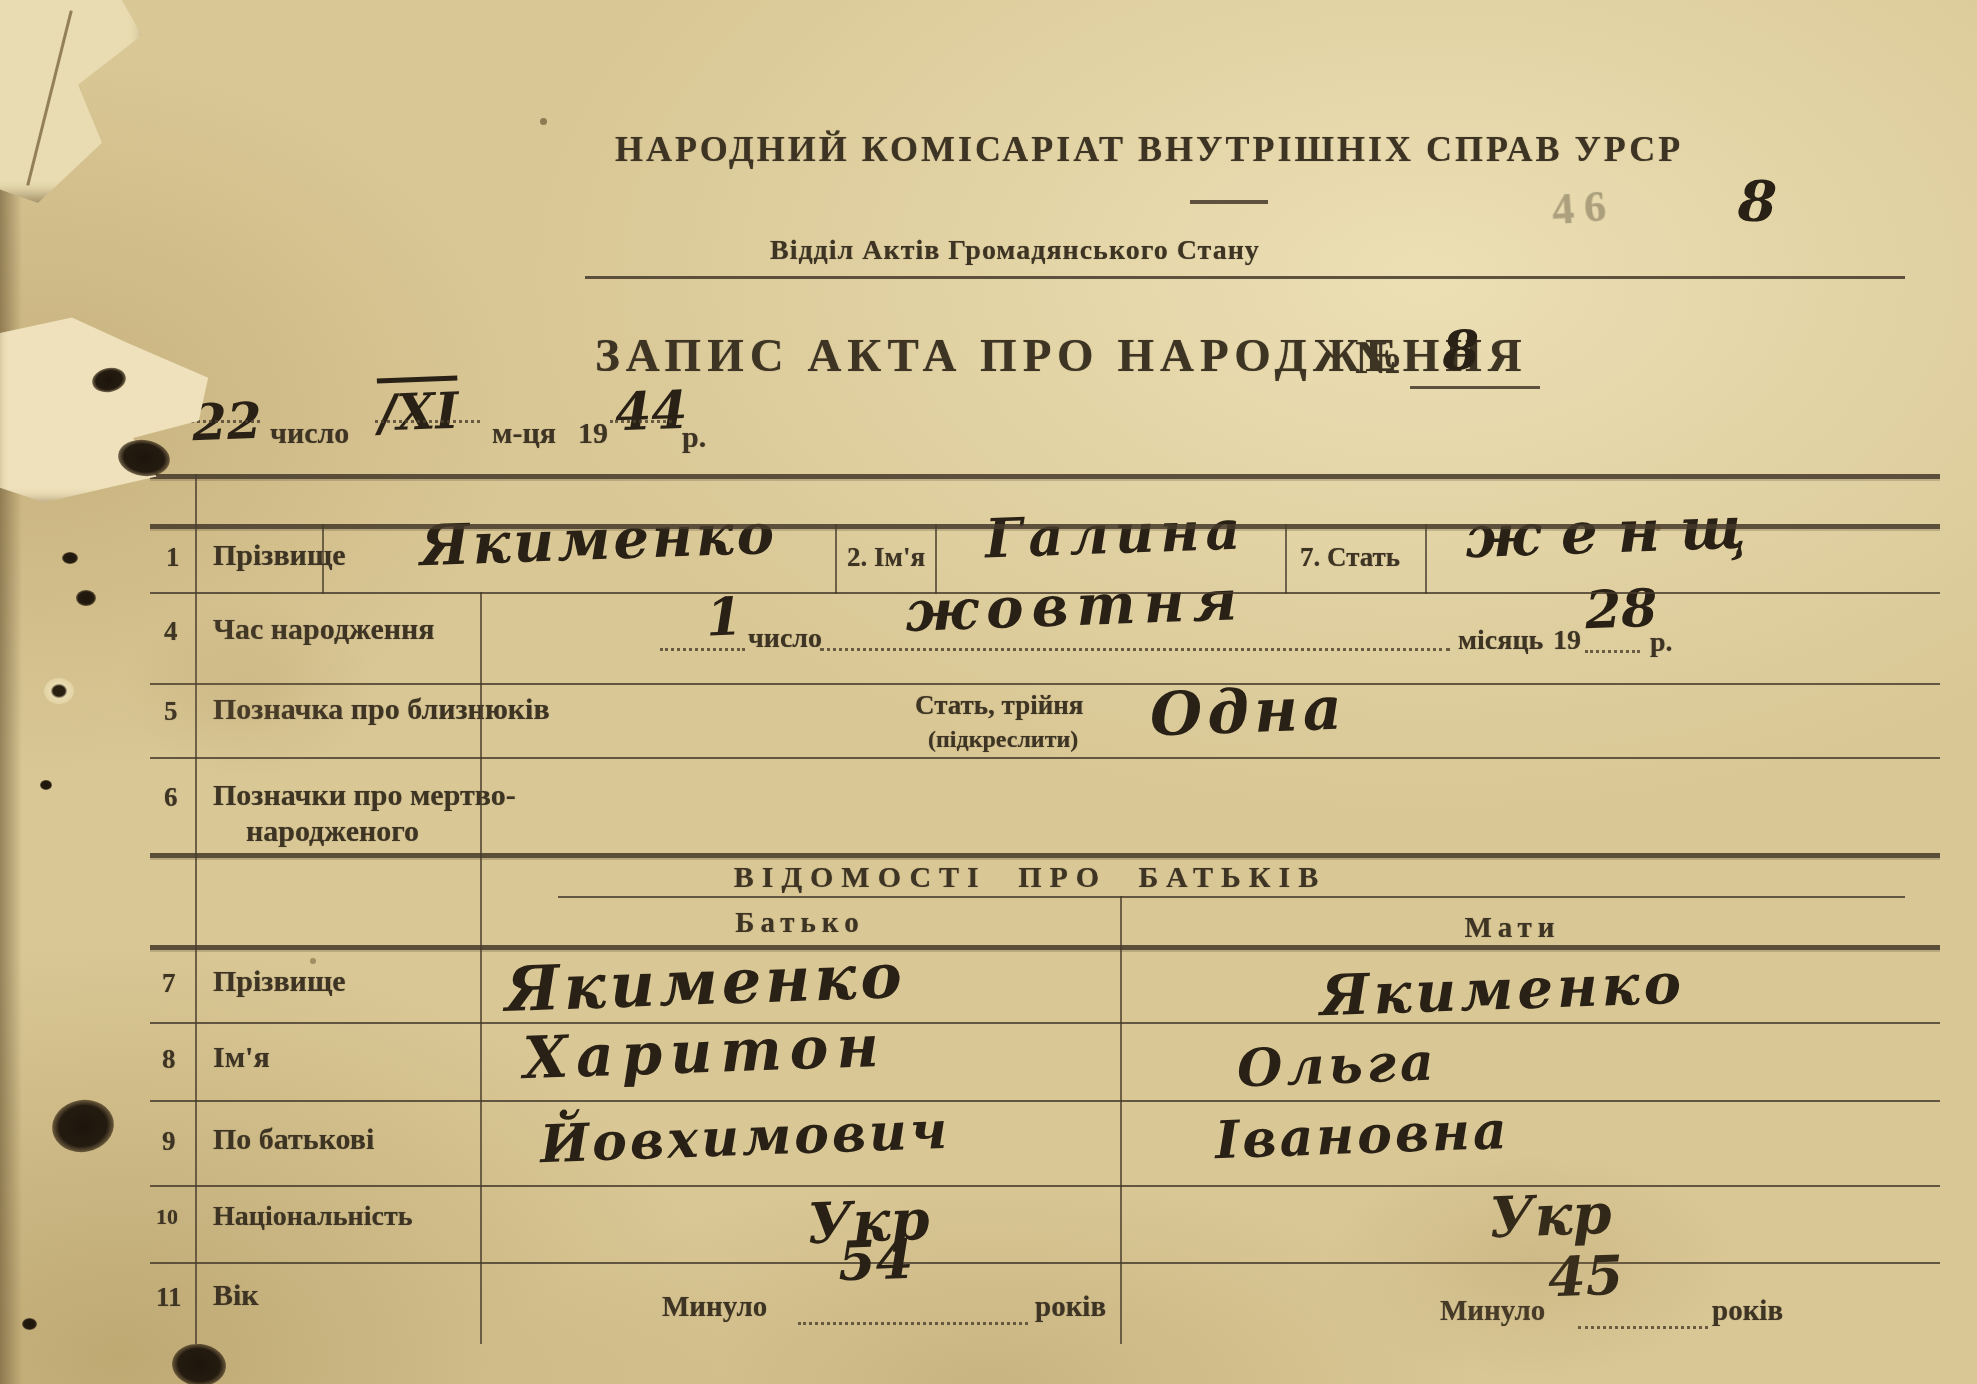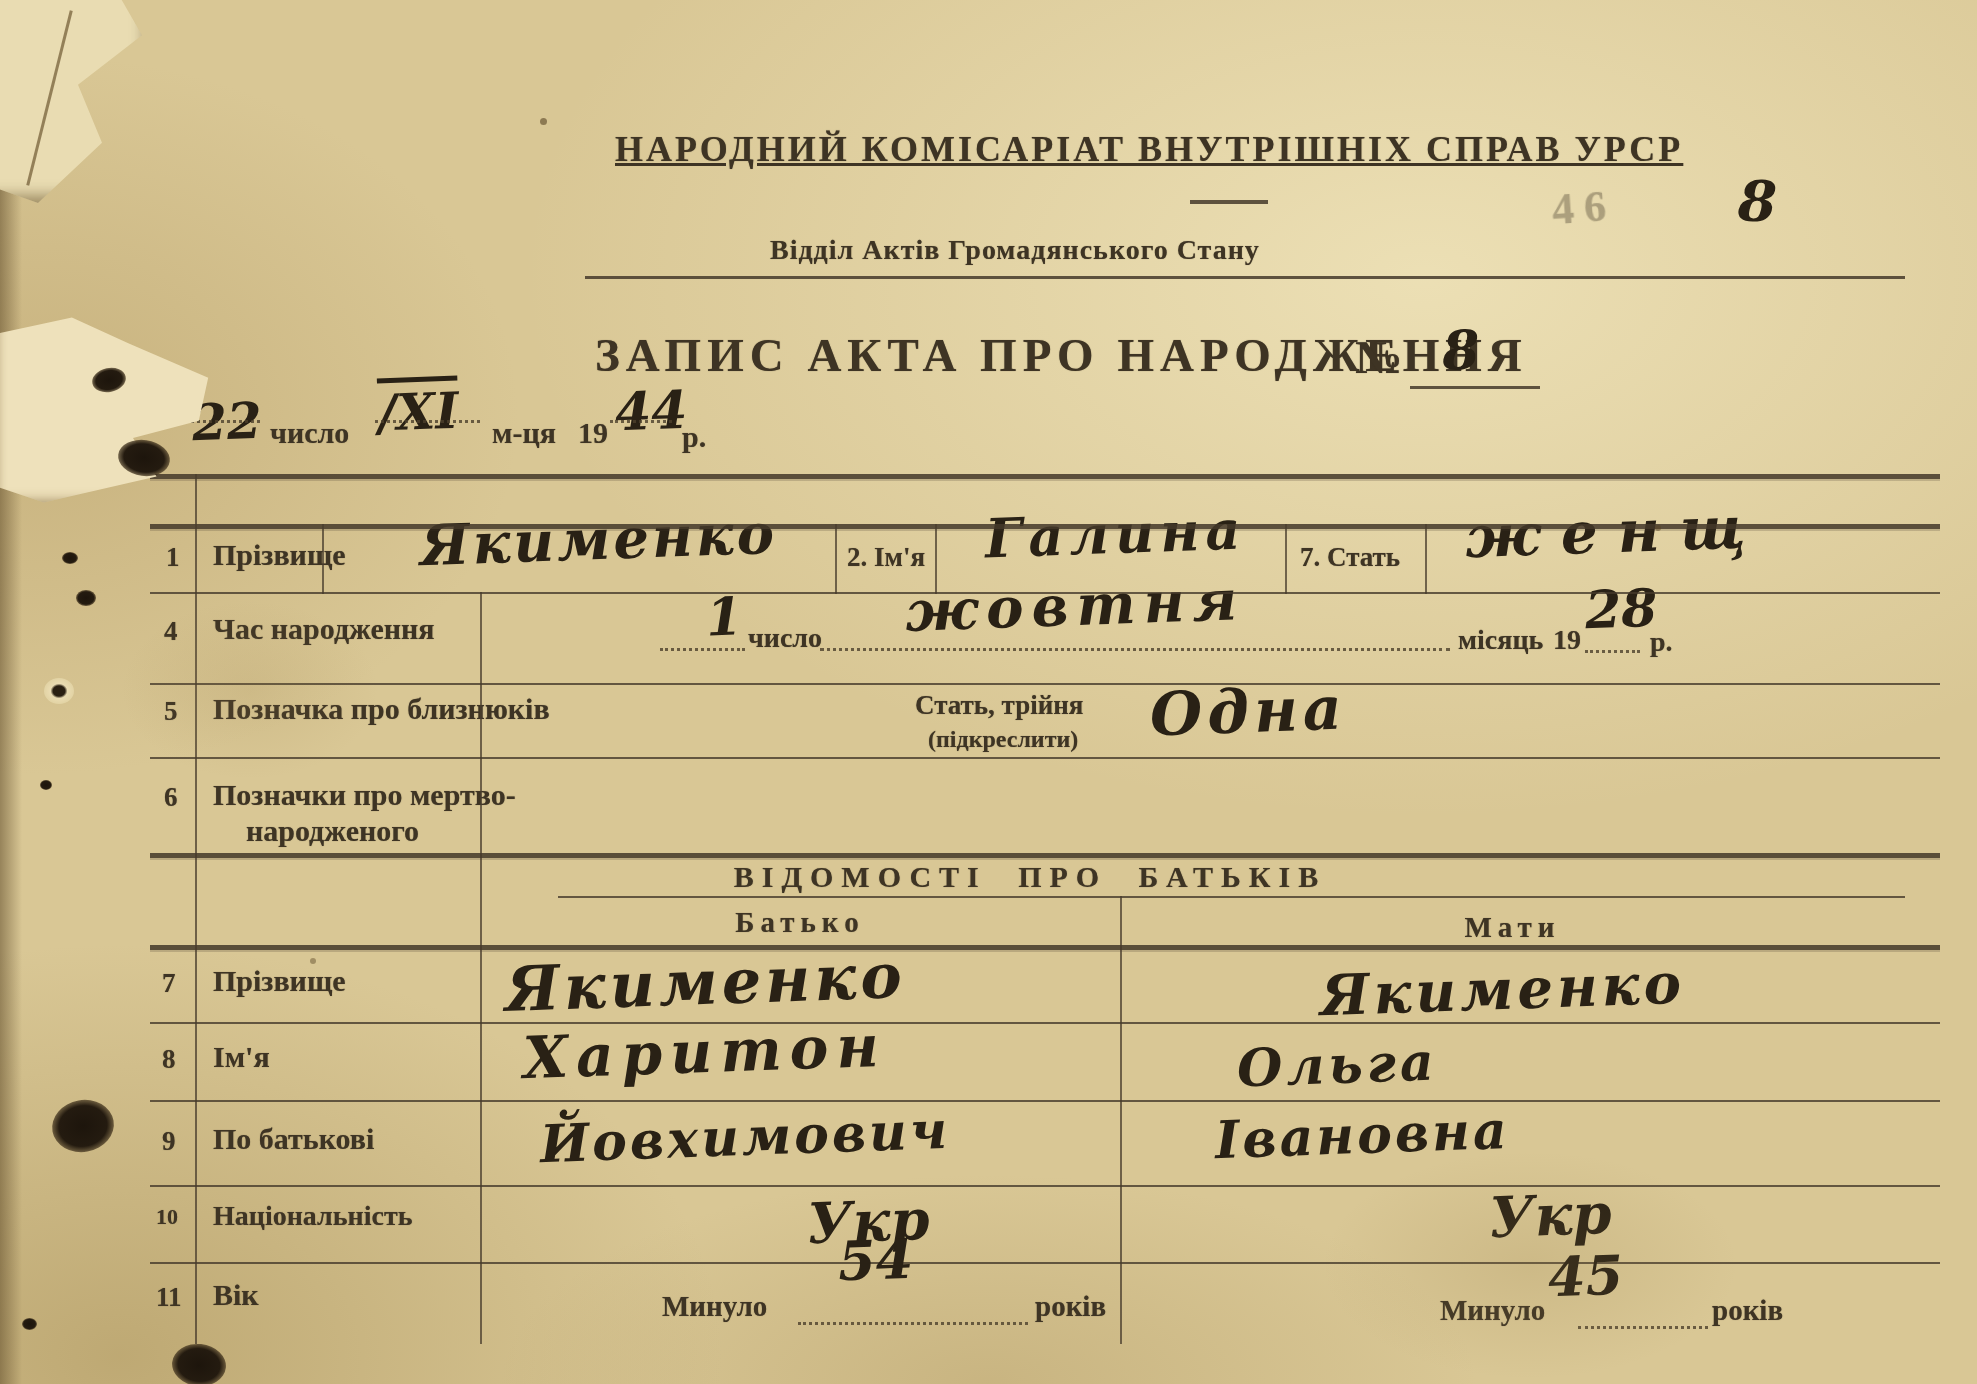--- a/index.html
+++ b/index.html
@@ -32,21 +32,21 @@
   .decor{position:absolute;z-index:5;pointer-events:none;}
   .hole{background:radial-gradient(ellipse at center,#1d150c 0%,#241b10 55%,rgba(90,70,40,.55) 78%,rgba(90,70,40,0) 100%);border-radius:50%;}
   .pale-hole{background:radial-gradient(ellipse at center,#2a2012 0%,#2a2012 28%,#eadcb2 40%,#e2d3a4 70%,rgba(180,155,100,.45) 88%,rgba(180,155,100,0) 100%);border-radius:50%;}
   .stain{border-radius:50%;}
 </style>
 </head>
 <body>
 
 <div class="doc">
 
-  <div class="printed" style="left:615px;top:128px;font-size:36px;letter-spacing:3px;text-decoration:underline;">НАРОДНИЙ КОМІСАРІАТ ВНУТРІШНІХ СПРАВ УРСР</div>
+  <div class="printed" style="left:615px;top:128px;font-size:36px;letter-spacing:3px;">НАРОДНИЙ КОМІСАРІАТ ВНУТРІШНІХ СПРАВ УРСР</div>
   <div class="hline" style="left:1190px;top:200px;width:78px;height:4px;"></div>
   <div class="printed" style="left:1552px;top:182px;font-size:44px;opacity:.35;letter-spacing:10px;transform:rotate(-4deg);filter:blur(.6px);">46</div>
   <div class="hw" style="left:1738px;top:168px;font-size:56px;transform:rotate(2deg);">8</div>
   <div class="printed" style="left:770px;top:234px;font-size:28px;letter-spacing:1px;">Відділ Актів Громадянського Стану</div>
   <div class="hline" style="left:585px;top:276px;width:1320px;"></div>
 
   <div class="printed" style="left:595px;top:328px;font-size:47px;letter-spacing:6px;">ЗАПИС АКТА ПРО НАРОДЖЕННЯ</div>
   <div class="printed" style="left:1355px;top:330px;font-size:47px;">№</div>
   <div class="hw" style="left:1442px;top:318px;font-size:54px;">8</div>
   <div class="hline" style="left:1410px;top:386px;width:130px;"></div>

